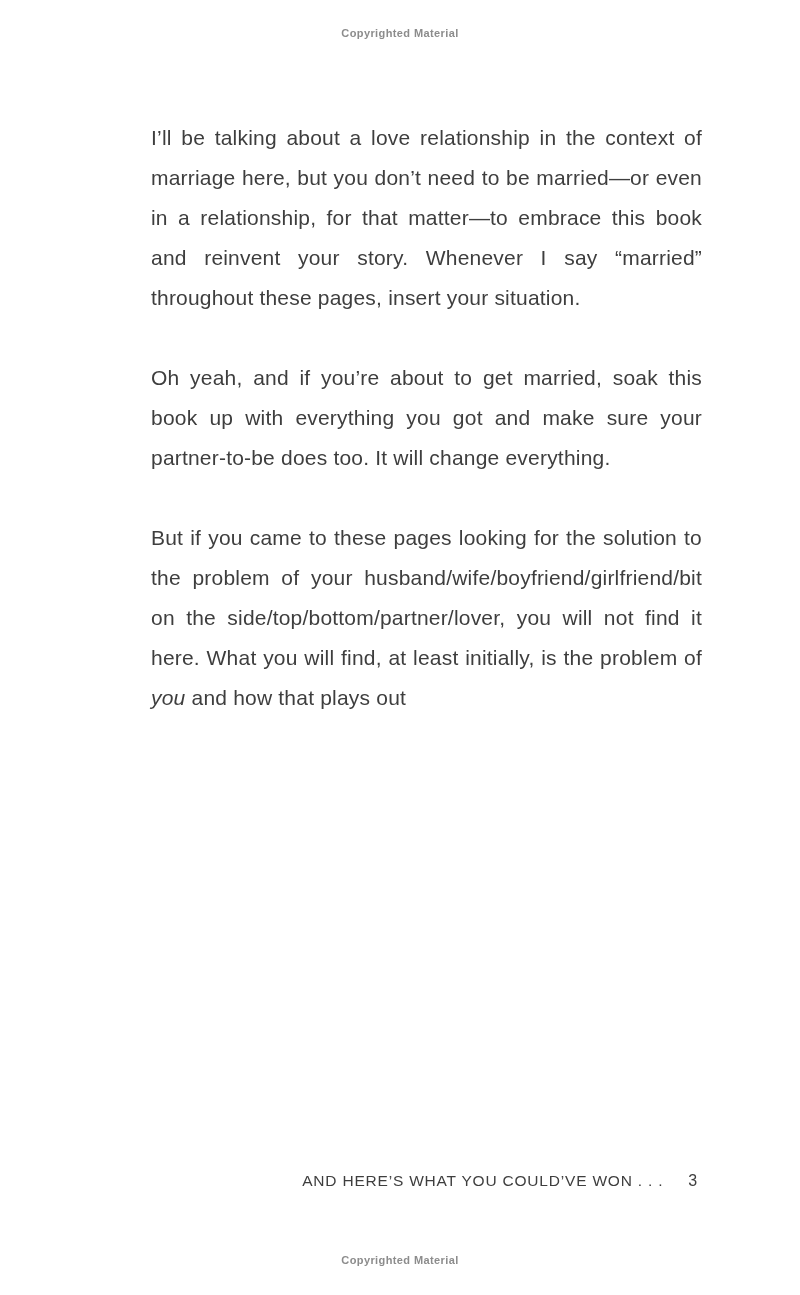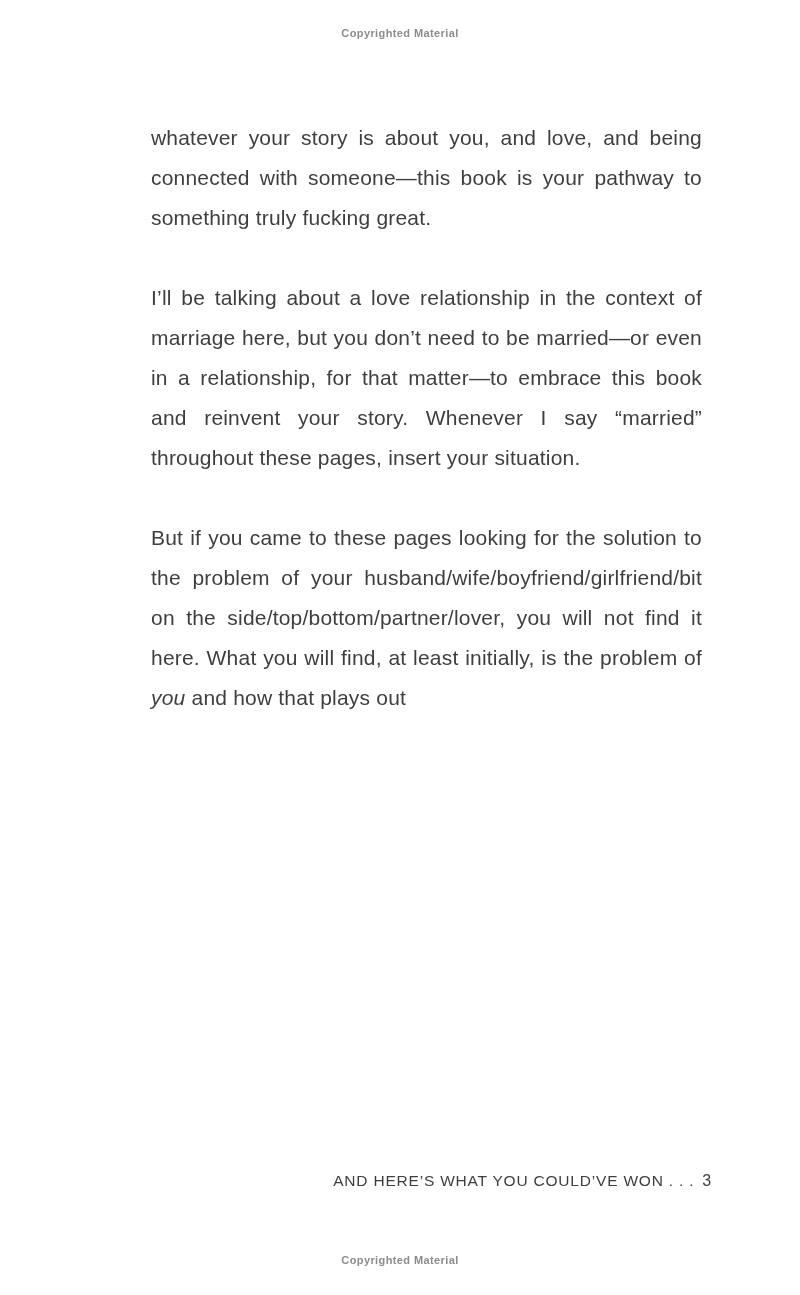--- a/index.html
+++ b/index.html
@@ -42,44 +42,44 @@
     margin: 0 0 40px 0;
   }
   .para:last-child { margin-bottom: 0; }
   .para em {
     font-style: italic;
   }
 
   .footer {
     position: absolute;
     top: 1172px;
-    right: 88px;
+    right: 102px;
     display: flex;
     align-items: baseline;
-    gap: 8px;
+    gap: 25px;
     color: var(--body-color, #3e3e3e);
     font-size: 15.5px;
     letter-spacing: 0.8px;
   }
   .footer .running-head {
     text-transform: none;
     white-space: nowrap;
   }
   .footer .page-number {
     font-size: 16px;
   }
 </style>
 </head>
 <body style="--body-color: #3e3e3e; --notice-color: #8c8c8c;">
 
 <div class="notice notice-top">Copyrighted Material</div>
 
 <main class="body-text" id="paragraphs">
-    <p class="para"><span>whatever your story is about you, and love, and being connected with someone—this book is your pathway to something truly fucking great.</span></p>
     <p class="para"><span>I’ll be talking about a love relationship in the context of marriage here, but you don’t need to be married—or even in a relationship, for that matter—to embrace this book and reinvent your story. Whenever I say “married” throughout these pages, insert your situation.</span></p>
+    <p class="para"><span>Oh yeah, and if you’re about to get married, soak this book up with everything you got and make sure your partner-to-be does too. It will change everything.</span></p>
     <p class="para"><span>But if you came to these pages looking for the solution to the problem of your husband/wife/boyfriend/girlfriend/bit on the side/top/bottom/partner/lover, you will not find it here. What you will find, at least initially, is the problem of </span><em>you</em><span> and how that plays out</span></p>
   </main>
 
 <div class="footer">
   <span class="running-head">AND HERE’S WHAT YOU COULD’VE WON . . .</span>
   <span class="page-number">3</span>
 </div>
 
 <div class="notice notice-bottom">Copyrighted Material</div>
 

